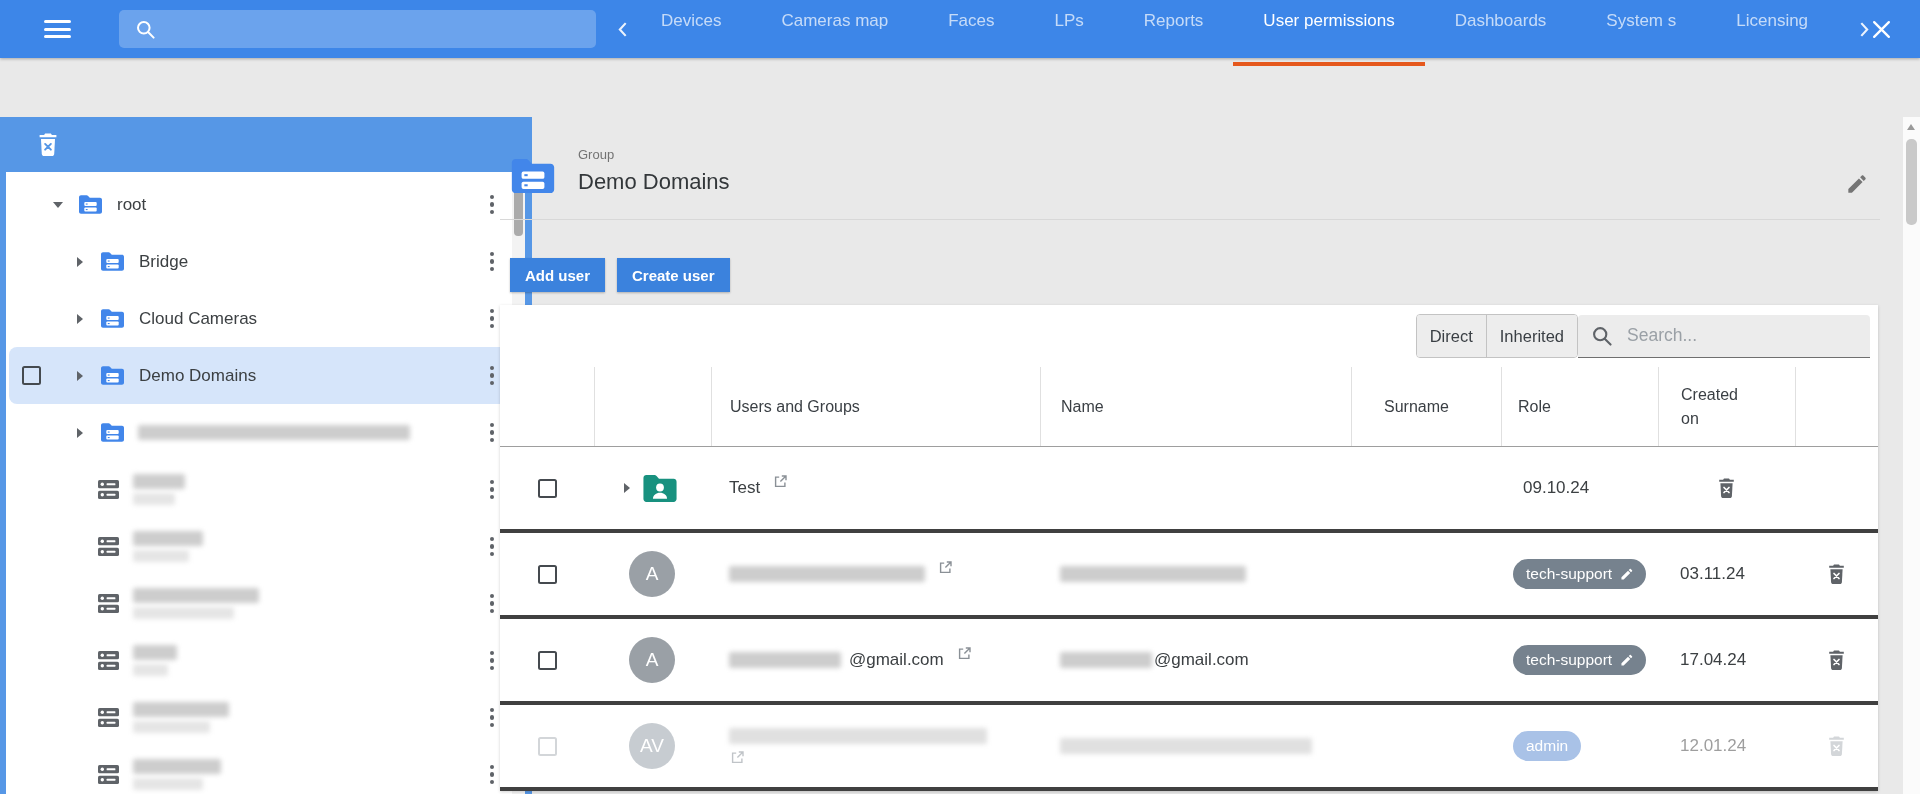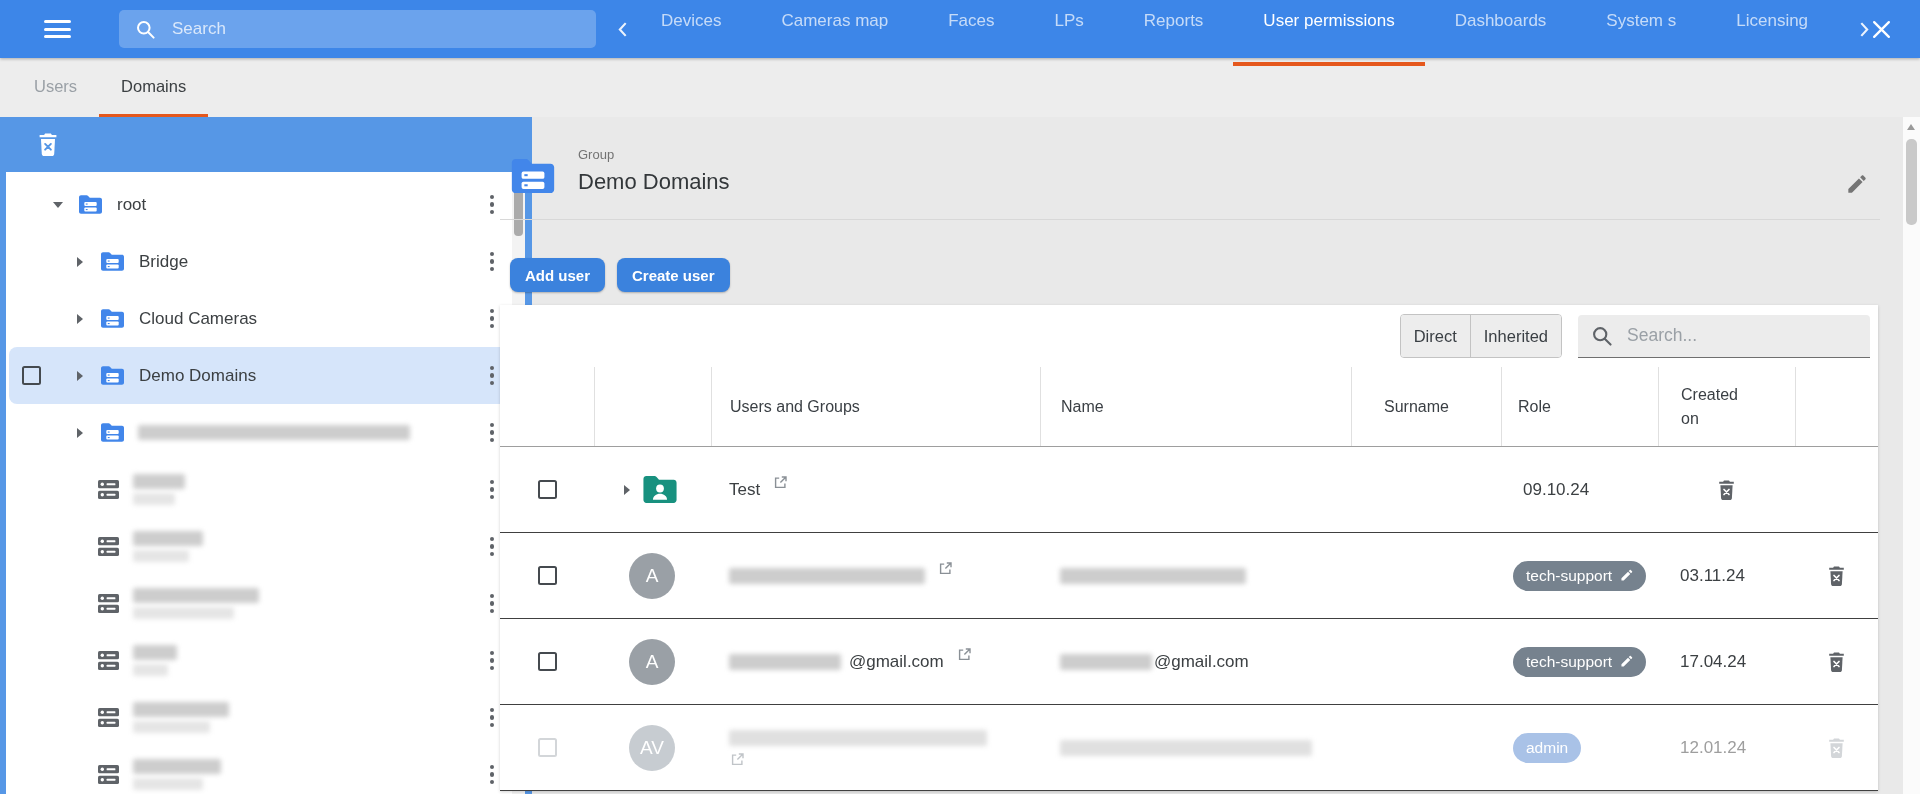--- a/index.html
+++ b/index.html
@@ -57,43 +57,43 @@
                    border-right:4px solid transparent;border-bottom:5.5px solid #8f8f8f}
   .tree-scroll .thumb{position:absolute;left:2px;top:16px;width:9px;height:48px;border-radius:4px;background:#ababab}
   
   .grp-head{position:absolute;left:510px;top:147px;display:flex;gap:22px}
   .grp-head .big-folder{margin-top:9px;display:flex}
   .kicker{font-size:13px;color:#737373}
   .g-title{font-size:22px;color:#33373a;margin-top:7px}
   .edit-btn{position:absolute;left:1846px;top:174px;cursor:pointer;display:flex}
   .head-div{position:absolute;left:500px;right:40px;top:219px;height:1px;background:#d8d8d8}
   
-  .btn{position:absolute;top:258px;height:34px;border:0;border-radius:8px;background:#3b82dd;color:#fff;
+  .btn{position:absolute;top:258px;height:34px;border:0;border-radius:0;background:#3b82dd;color:#fff;
        font-weight:700;font-size:15px;padding:0 15px;cursor:pointer;font-family:inherit;box-shadow:0 1px 2px rgba(0,0,0,.25)}
   .btn.add{left:510px}
   .btn.create{left:617px}
   
   .card{position:absolute;left:500px;top:305px;width:1378px;height:486px;background:#fff;
         box-shadow:0 1px 3px rgba(0,0,0,.18);overflow:hidden}
-  .filter-bar{height:62px;display:flex;align-items:center;justify-content:flex-end;gap:16px;padding-right:8px}
+  .filter-bar{height:62px;display:flex;align-items:center;justify-content:flex-end;gap:0;padding-right:8px}
   .seg{display:flex;border:1px solid #c3c3c3;border-radius:4px;overflow:hidden;height:44px;box-sizing:border-box}
   .seg .s{padding:0 13px;display:flex;align-items:center;font-size:16.5px;color:#3a3f44;background:#ededed;cursor:pointer}
   .seg .s + .s{border-left:1px solid #c3c3c3}
   .tbl-search{width:292px;height:43px;background:#ececec;border-radius:4px 4px 0 0;border-bottom:1px solid #6f6f6f;
               display:flex;align-items:center;padding-left:14px;gap:13px;box-sizing:border-box}
   .tbl-search input{border:0;outline:0;background:transparent;font-size:17.5px;color:#3c4043;width:215px;font-family:inherit}
   .tbl-search input::placeholder{color:#9aa0a6}
   .thead,.t-row{display:grid;grid-template-columns:94px 117px 329px 311px 150px 157px 137px 1fr}
   .thead{height:80px;border-bottom:1px solid #9e9e9e;box-sizing:border-box}
   .hc{display:flex;align-items:center;font-size:16px;font-weight:500;color:#3a3f44;border-left:1px solid #e0e0e0;
       line-height:1.5;box-sizing:border-box}
   .hc.c1{border-left:0}
   .hc.c3{padding-left:18px}.hc.c4{padding-left:20px}.hc.c5{padding-left:32px}
   .hc.c6{padding-left:16px}.hc.c7{padding-left:22px;padding-right:45px}
-  .t-row{height:86px;border-bottom:1px solid #404040;box-sizing:border-box}
+  .t-row{height:86px;border-bottom:4px solid #404040;box-sizing:border-box}
   .cell{display:flex;align-items:center;height:100%}
   .cell.c1{justify-content:center}
   .cell.c3{padding-left:18px;gap:8px}
   .cell.c3.col{flex-direction:column;align-items:flex-start;justify-content:center;gap:7px}
   .cell.c4{padding-left:20px;gap:2px}
   .cell.c8{justify-content:center}
   .row-caret{margin-left:27px}
   .gf{margin-left:9px;display:flex}
   .avatar{width:46px;height:46px;border-radius:50%;background:#9aa0a6;color:#fff;display:flex;align-items:center;
           justify-content:center;font-size:19px;margin-left:35px;flex:none}
@@ -125,21 +125,20 @@
         <i></i>
         <i></i>
       </div>
     <div class="nav-search">
       <span style="display:flex">
         <svg width="19" height="19" viewBox="0 0 19 19" fill="none" stroke="#fff" stroke-width="2">
           <circle cx="7.8" cy="7.8" r="5.8"></circle>
             <path d="M12.3 12.3L17.6 17.6" stroke-linecap="round"></path>
           </svg>
       </span>
-      <input placeholder="Search" style="">
     </div>
     <div class="nav-chevron">
       <svg width="13" height="17" viewBox="0 0 10 16" fill="none" stroke="rgba(255,255,255,.9)" stroke-width="2">
           <path d="M8 2L2.5 8 8 14"></path>
         </svg>
     </div>
     <nav class="nav-items" id="navItems">
         <div class="nav-item">Devices</div>
         <div class="nav-item">Cameras map</div>
         <div class="nav-item">Faces</div>
@@ -155,24 +154,20 @@
           <path d="M2 2l5.5 6L2 14"></path>
         </svg>
     </div>
     <div class="nav-close">
       <svg width="21" height="21" viewBox="0 0 20 20" stroke="#fff" stroke-width="2.2" stroke-linecap="round">
           <path d="M3 3l14 14M17 3L3 17"></path>
         </svg>
     </div>
   </div>
 
-  <div class="tabbar" id="tabBar">
-      <div class="tab">Users</div>
-      <div class="tab active">Domains</div>
-    </div>
 
   <aside class="sidebar">
     <div class="side-head">
       <span class="trash" id="sideTrash">
           <svg width="20" height="23" viewBox="0 0 17 20">
             <path fill="#fff" d="M6 .5h5l.9 1.3h3.9v2H1.2v-2h3.9z"></path>
             <path fill="#fff" d="M2.4 5.3h12.2l-.7 12.9c-.1 1-.9 1.8-1.9 1.8H5c-1 0-1.8-.8-1.9-1.8z"></path>
             <path stroke="#5697e6" stroke-width="1.7" stroke-linecap="round" d="M6 9.5l5 5m0-5l-5 5" fill="none"></path>
           </svg>
         </span>

